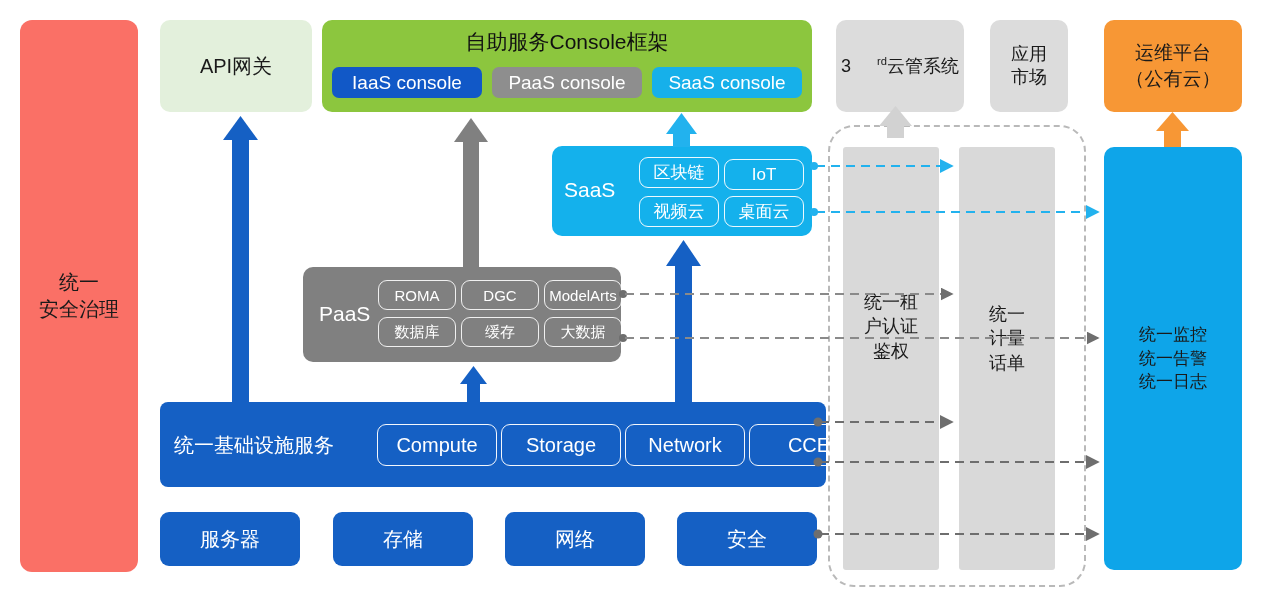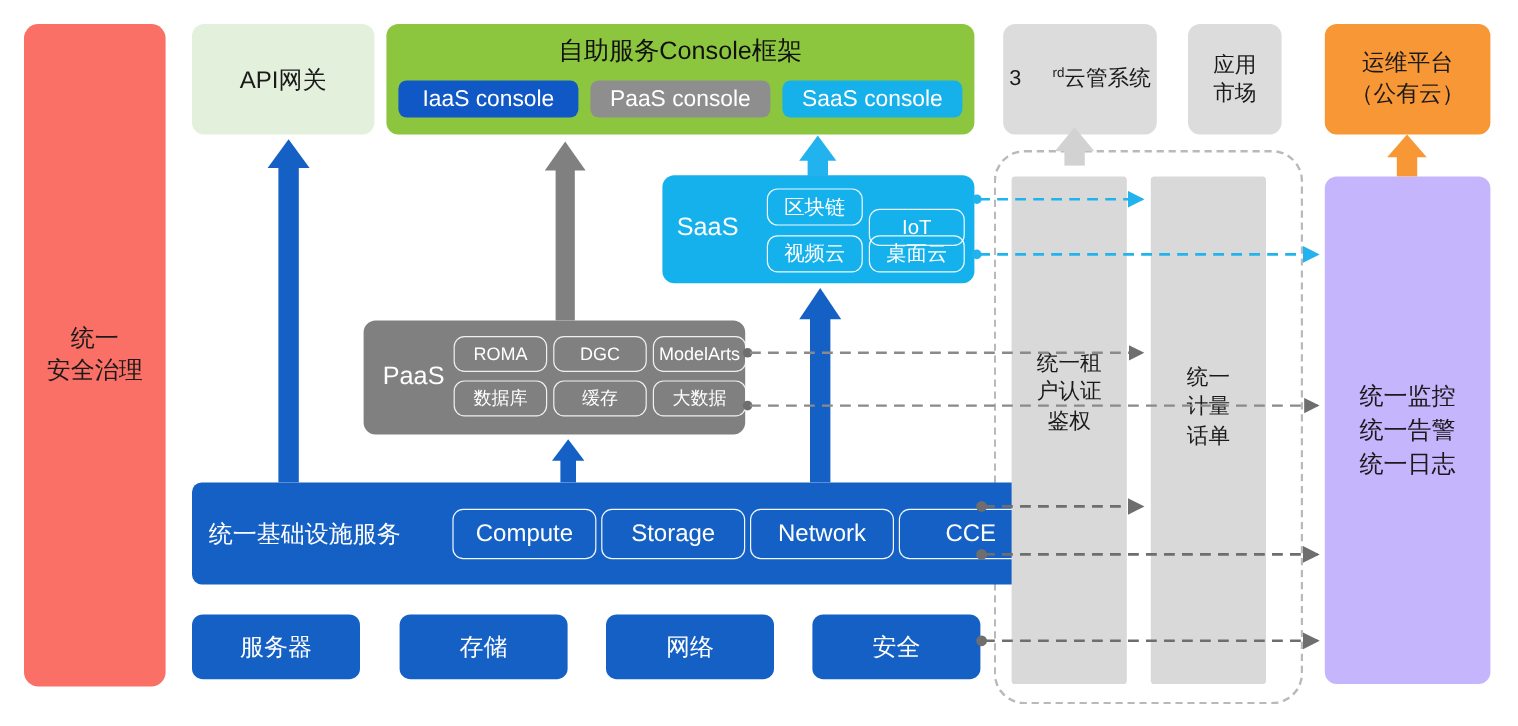--- a/index.html
+++ b/index.html
@@ -25,35 +25,35 @@
   .saas{background:#14b1ec;border-radius:10px;}
   .saas-label{position:absolute;font-size:21px;color:#fff;}
   .pill{position:absolute;border:1.6px solid rgba(255,255,255,.92);border-radius:9px;display:flex;align-items:center;justify-content:center;font-size:17px;color:#fff;}
 
   
   .paas{background:#808080;border-radius:10px;}
   .paas-label{position:absolute;font-size:21px;color:#fff;}
   .ppill{position:absolute;border:1.6px solid rgba(255,255,255,.88);border-radius:9px;display:flex;align-items:center;justify-content:center;font-size:15px;color:#fff;}
 
   
-  .infra{background:#1560c4;border-radius:8px;padding-left:32px;}
+  .infra{background:#1560c4;border-radius:8px;}
   .infra-label{position:absolute;font-size:20px;color:#fff;}
   .ipill{position:absolute;border:1.7px solid rgba(255,255,255,.95);border-radius:9px;display:flex;align-items:center;justify-content:center;font-size:20px;color:#fff;margin-left:32px;}
 
   
   .bblue{background:#1560c4;color:#fff;font-size:20px;border-radius:9px;}
 
   
   .gbox{background:#dcdcdc;color:#1a1a1a;font-size:18px;line-height:1.3;border-radius:10px;}
   .gcol{background:#d9d9d9;border-radius:3px;}
   .gcol-label{position:absolute;font-size:18px;line-height:1.35;color:#1a1a1a;text-align:center;}
 
   
   .orange{background:#f79735;color:#1a1a1a;font-size:19px;line-height:1.35;border-radius:10px;}
-  .orange-tall{background:#c4b5fd;color:#1a1a1a;font-size:20px;line-height:1.4;border-radius:10px;}
+  .orange-tall{background:#0ea5e9;color:#1a1a1a;font-size:17px;line-height:1.4;border-radius:10px;}
 
   
   .dashcont{position:absolute;border:2px dashed #b9b9b9;border-radius:26px;box-sizing:border-box;}
 
   svg.lay{position:absolute;left:0;top:0;width:1265px;height:605px;pointer-events:none;}
   sup{font-size:.62em;vertical-align:super;margin-left:26px;}
 </style>
 </head>
 <body>
 
@@ -81,21 +81,21 @@
     <div class="chip chip-saas" style="left:330px;top:47px;width:150px;height:31px;">
       <span>SaaS console</span>
     </div>
   </div>
 
   <div class="saas" style="position:absolute;left:552px;top:146px;width:260px;height:90px;">
     <div class="saas-label" style="left:12px;top:32px;">SaaS</div>
     <div class="pill" style="left:87px;top:11px;width:78px;height:29px;">
       <span>区块链</span>
     </div>
-    <div class="pill" style="left:172px;top:28px;width:78px;height:29px;justify-content:center;">
+    <div class="pill" style="left:172px;top:13px;width:78px;height:29px;justify-content:center;">
       <span>IoT</span>
     </div>
     <div class="pill" style="left:87px;top:50px;width:78px;height:29px;">
       <span>视频云</span>
     </div>
     <div class="pill" style="left:172px;top:50px;width:78px;height:29px;">
       <span>桌面云</span>
     </div>
   </div>
 

